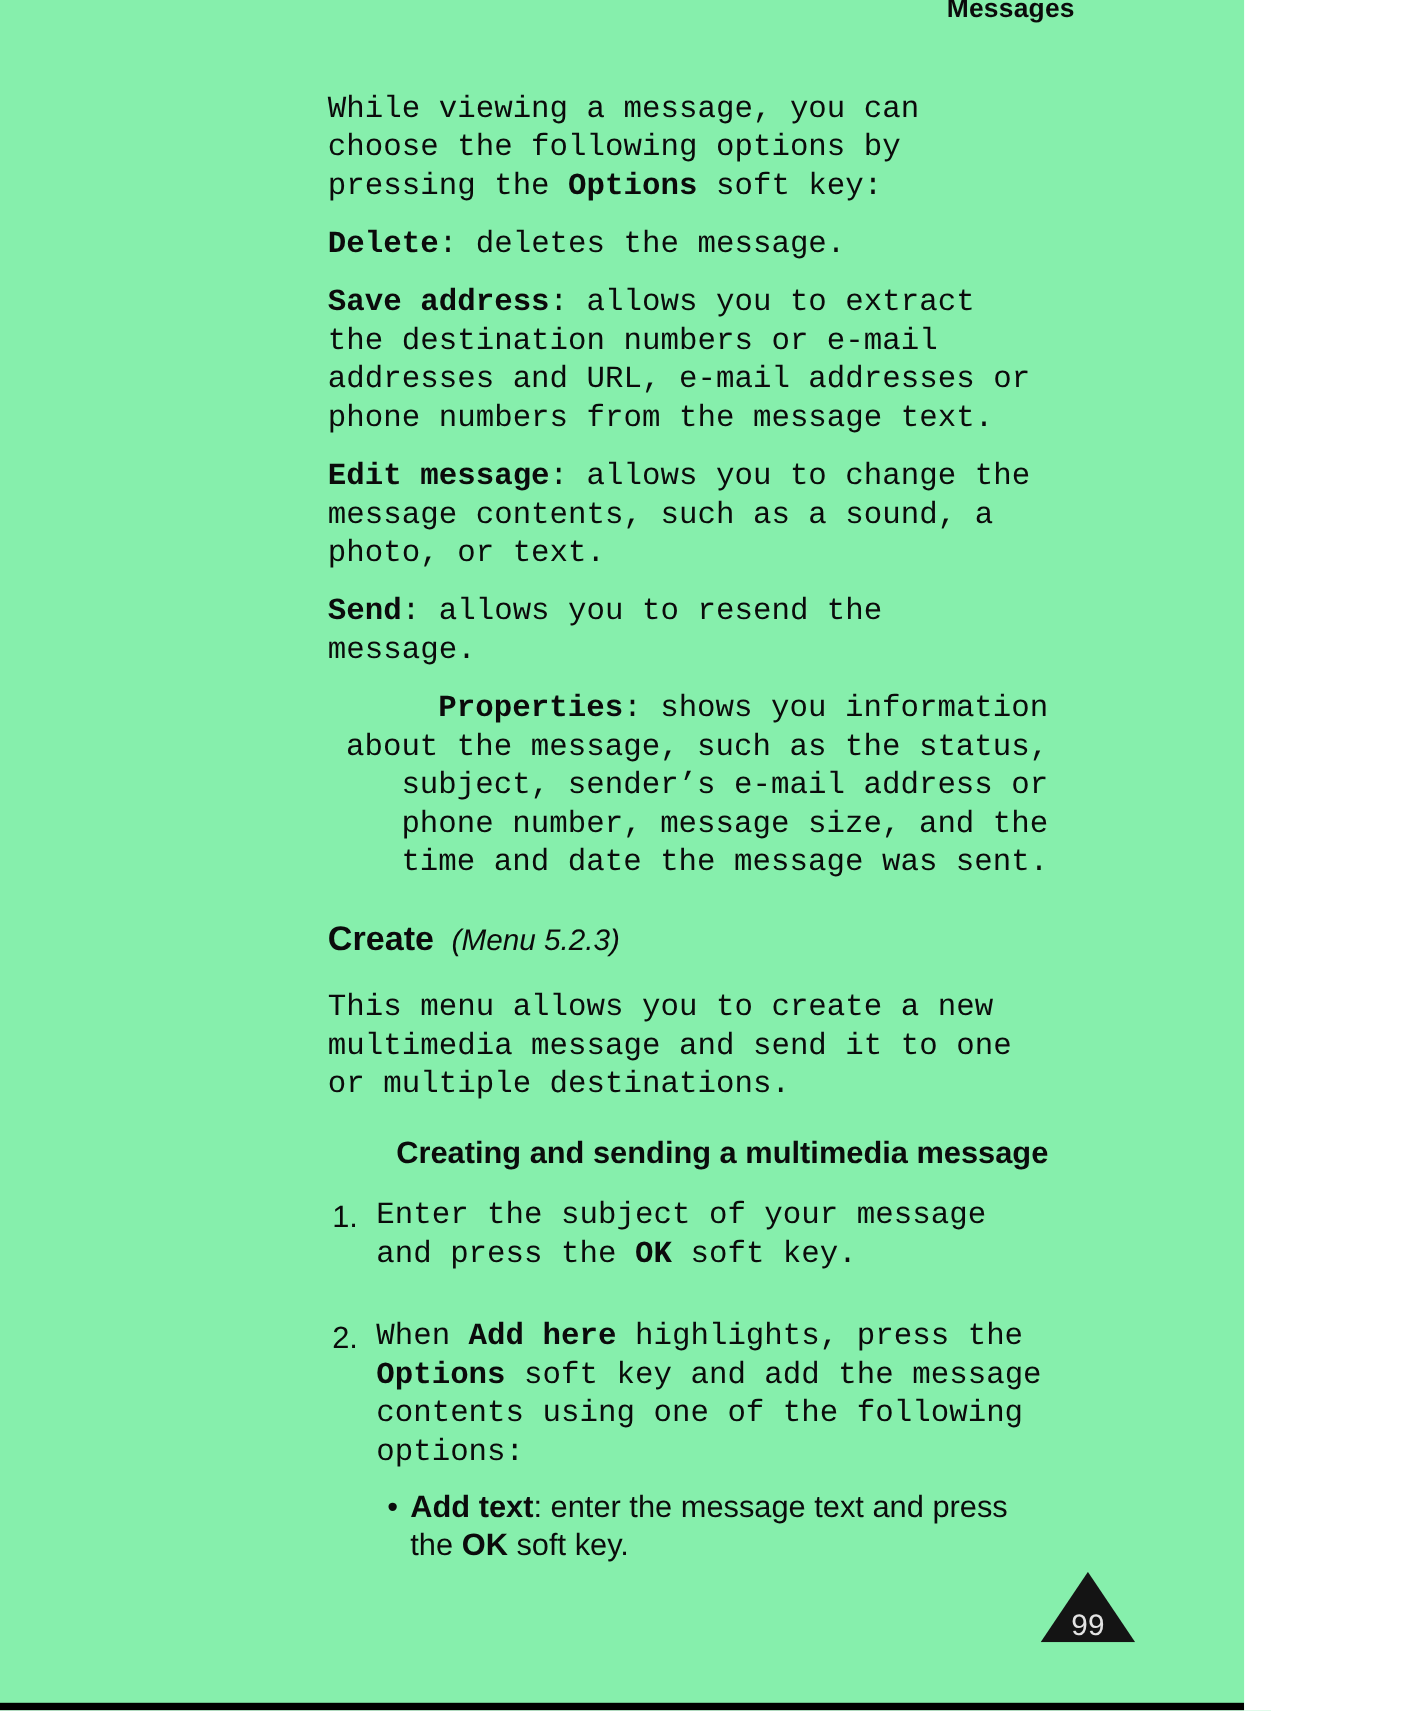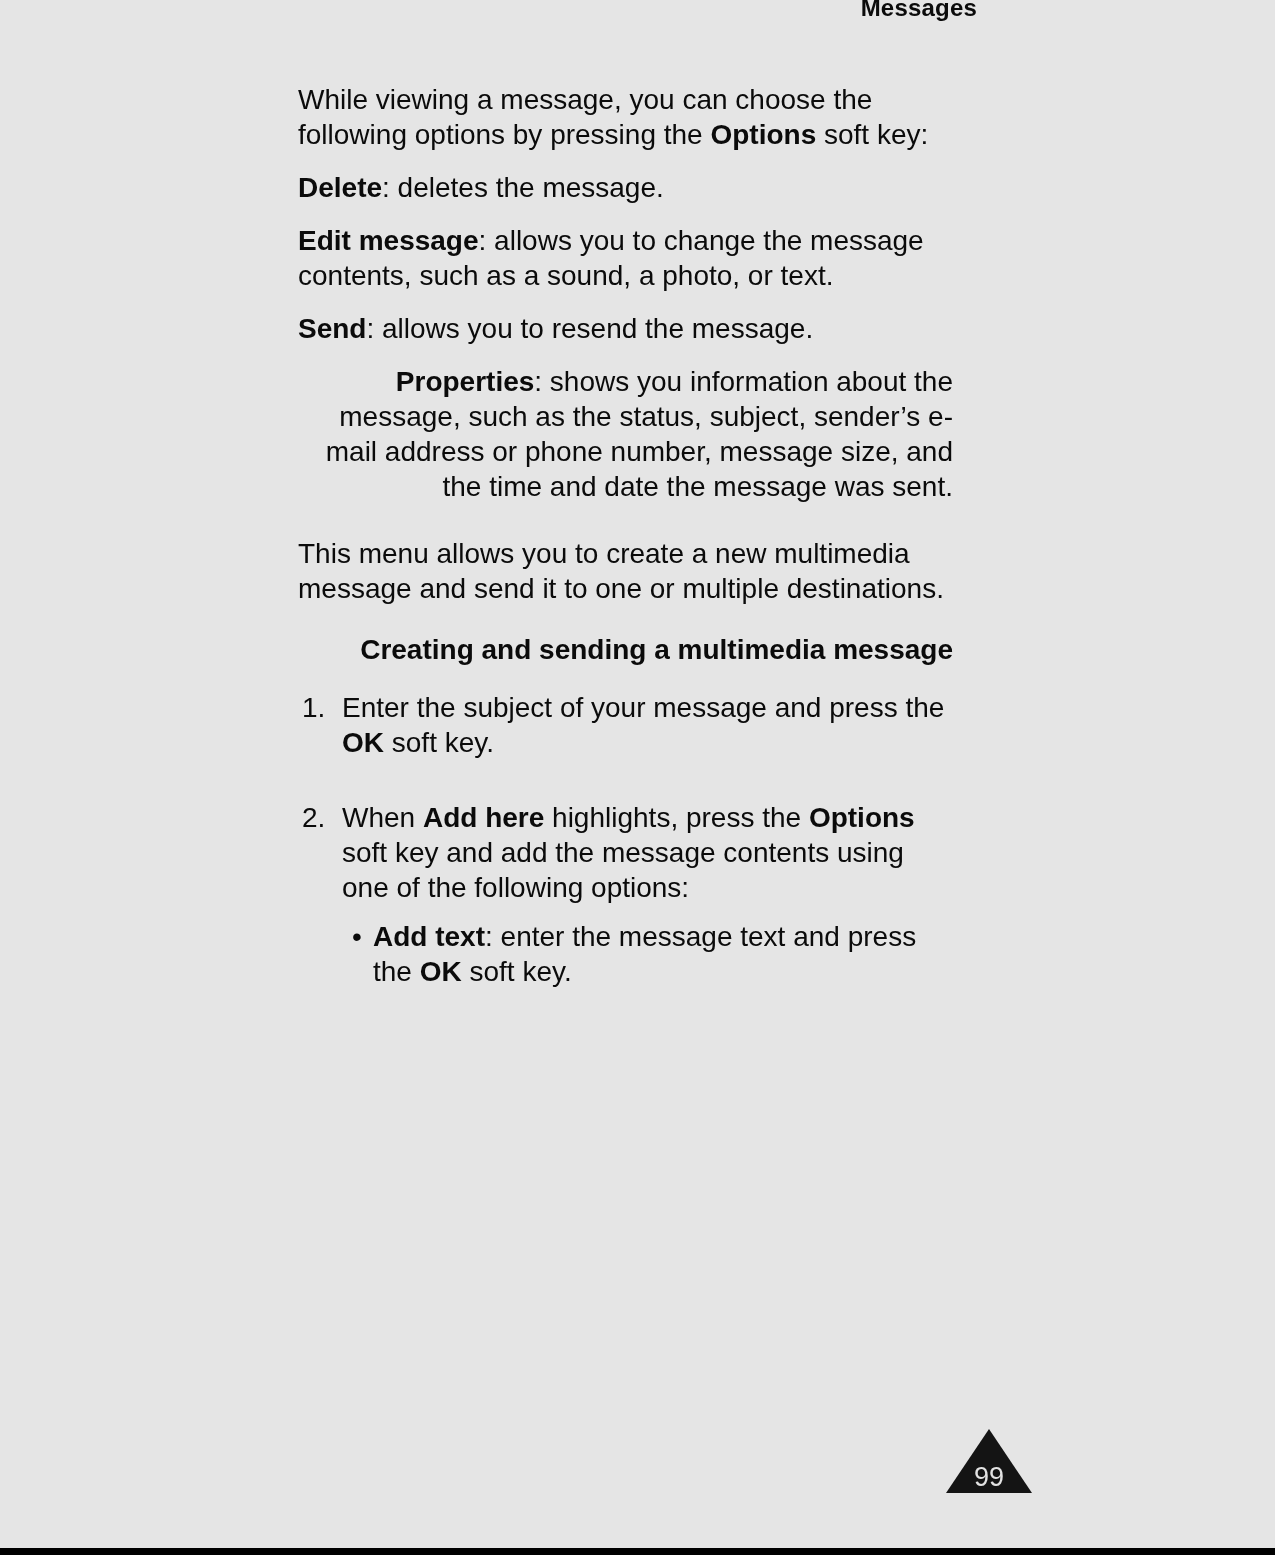--- a/index.html
+++ b/index.html
@@ -1,20 +1,20 @@
 <!DOCTYPE html>
 <html><head>
 <meta charset="utf-8">
 <style>
   html, body { margin: 0; padding: 0; background: #ffffff; }
   .page {
     position: relative;
-    width: 1275px;
+    width: 1131px;
     height: 1555px;
-    background: #e5e5e5;
+    background: #86efac;
     font-family: "Liberation Sans", sans-serif;
     color: #0b0b0b;
     overflow: hidden;
   }
   .running-header {
     position: absolute;
     top: -5px;
     left: 298px;
     width: 679px;
     text-align: right;
@@ -24,21 +24,21 @@
     letter-spacing: 0.2px;
   }
   .content {
     position: absolute;
     left: 298px;
     top: 82px;
     width: 655px;
     font-size: 28px;
     line-height: 35px;
   }
-  .content p { margin: 0 0 18px 0; }
+  .content p { margin: 0 0 18px 0; font-family: Liberation Mono, monospace; }
   .para-properties { margin-bottom: 32px !important; text-align: right; }
   b { font-weight: bold; }
   h2.create-heading {
     margin: 0 0 24px 0;
     font-size: 31px;
     line-height: 40px;
     font-weight: bold;
   }
   .menu-ref {
     font-weight: normal;
@@ -91,27 +91,29 @@
 <div class="page">
 
   <div class="running-header">Messages</div>
 
   <div class="content">
 
     <p><span>While viewing a message, you can choose the following options by pressing the </span><b>Options</b><span> soft key:</span></p>
 
     <p><b>Delete</b><span>: deletes the message.</span></p>
 
+    <p><b>Save address</b><span>: allows you to extract the destination numbers or e-mail addresses and URL, e-mail addresses or phone numbers from the message text.</span></p>
 
     <p><b>Edit message</b><span>: allows you to change the message contents, such as a sound, a photo, or text.</span></p>
 
     <p><b>Send</b><span>: allows you to resend the message.</span></p>
 
     <p class="para-properties"><b>Properties</b><span>: shows you information about the message, such as the status, subject, sender’s e-mail address or phone number, message size, and the time and date the message was sent.</span></p>
 
+    <h2 class="create-heading"><span>Create</span><span class="menu-ref">(Menu 5.2.3)</span></h2>
 
     <p class="create-desc">This menu allows you to create a new multimedia message and send it to one or multiple destinations.</p>
 
     <h3 class="subheading">Creating and sending a multimedia message</h3>
 
     <div class="step">
       <div class="step-num">1.</div>
       <div class="step-body">
         <p class="step-text"><span>Enter the subject of your message and press the </span><b>OK</b><span> soft key.</span></p>
       </div>

